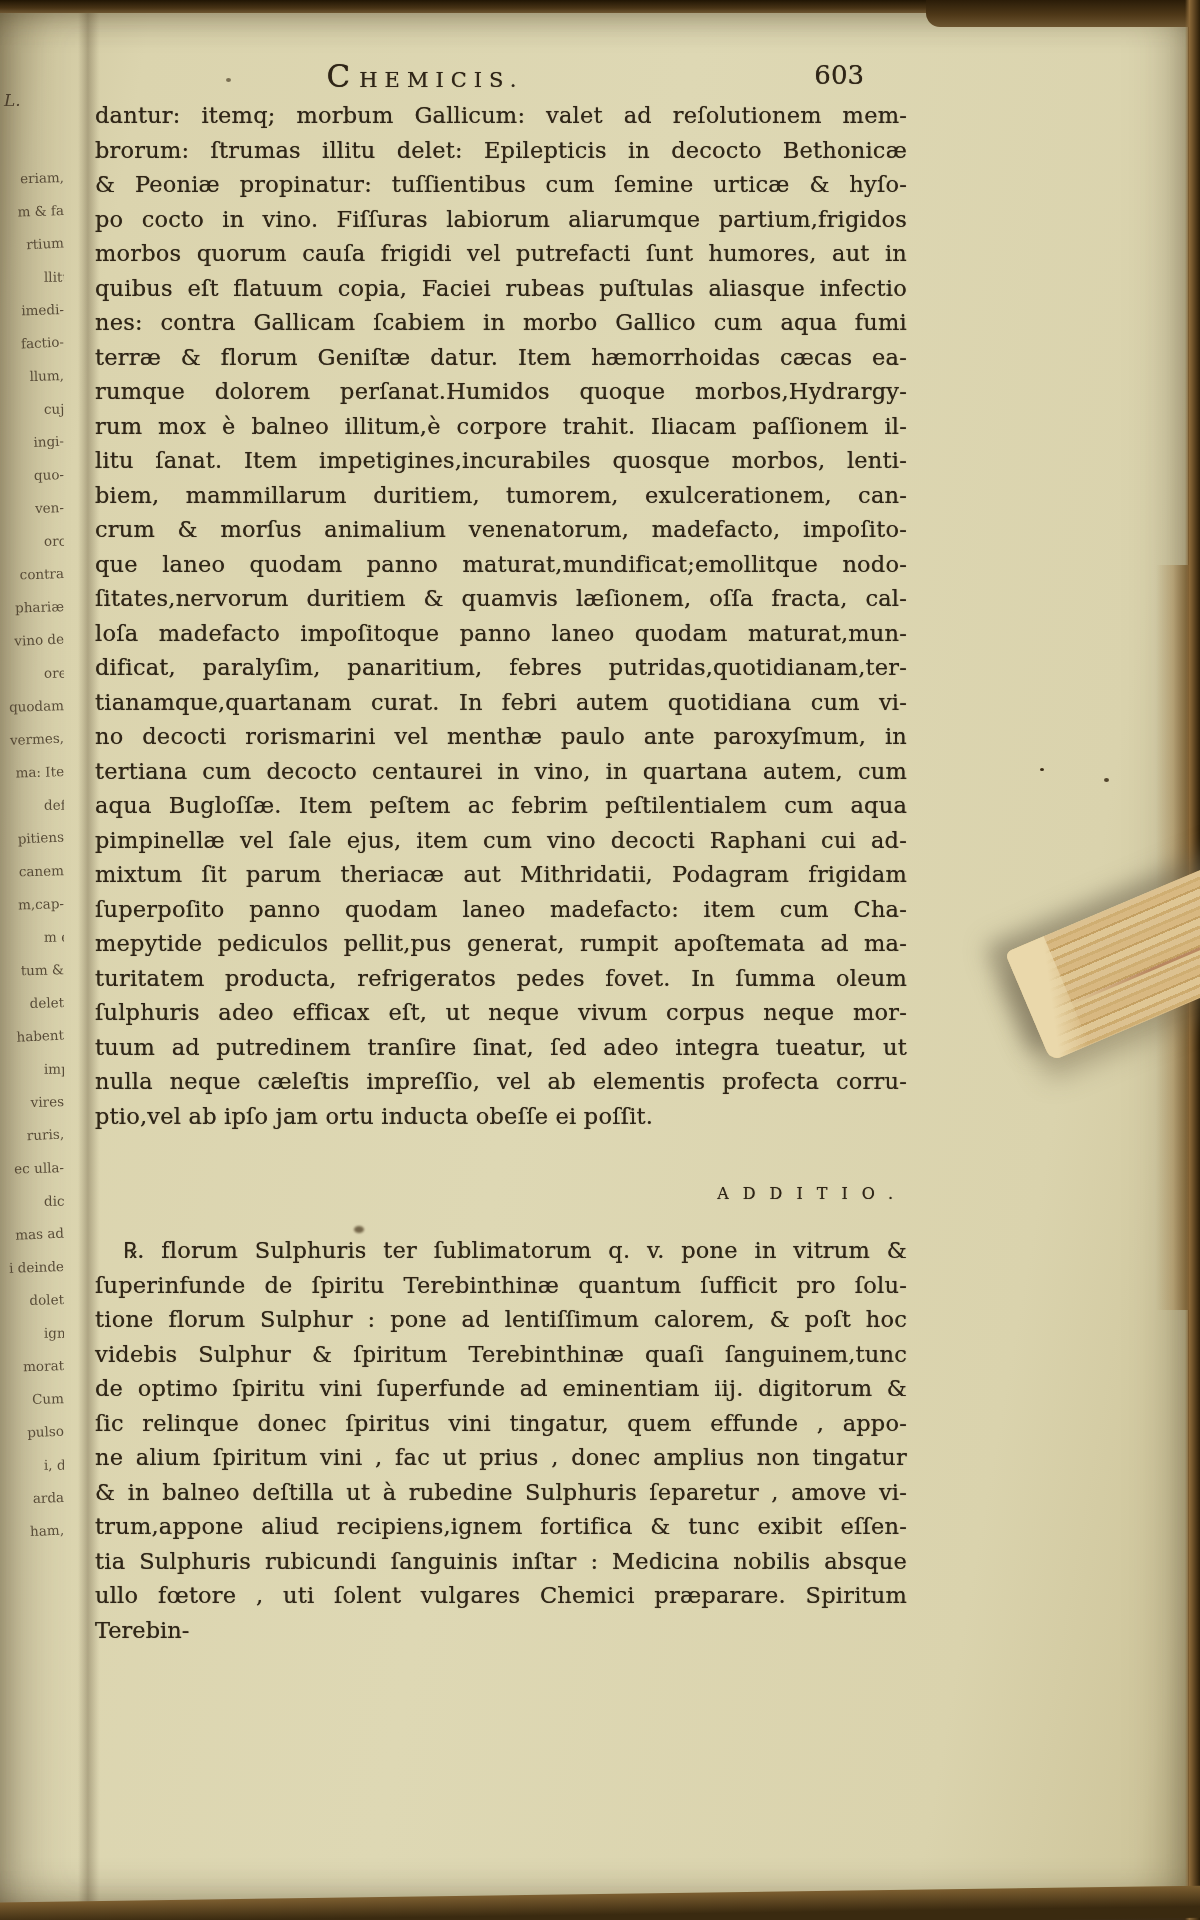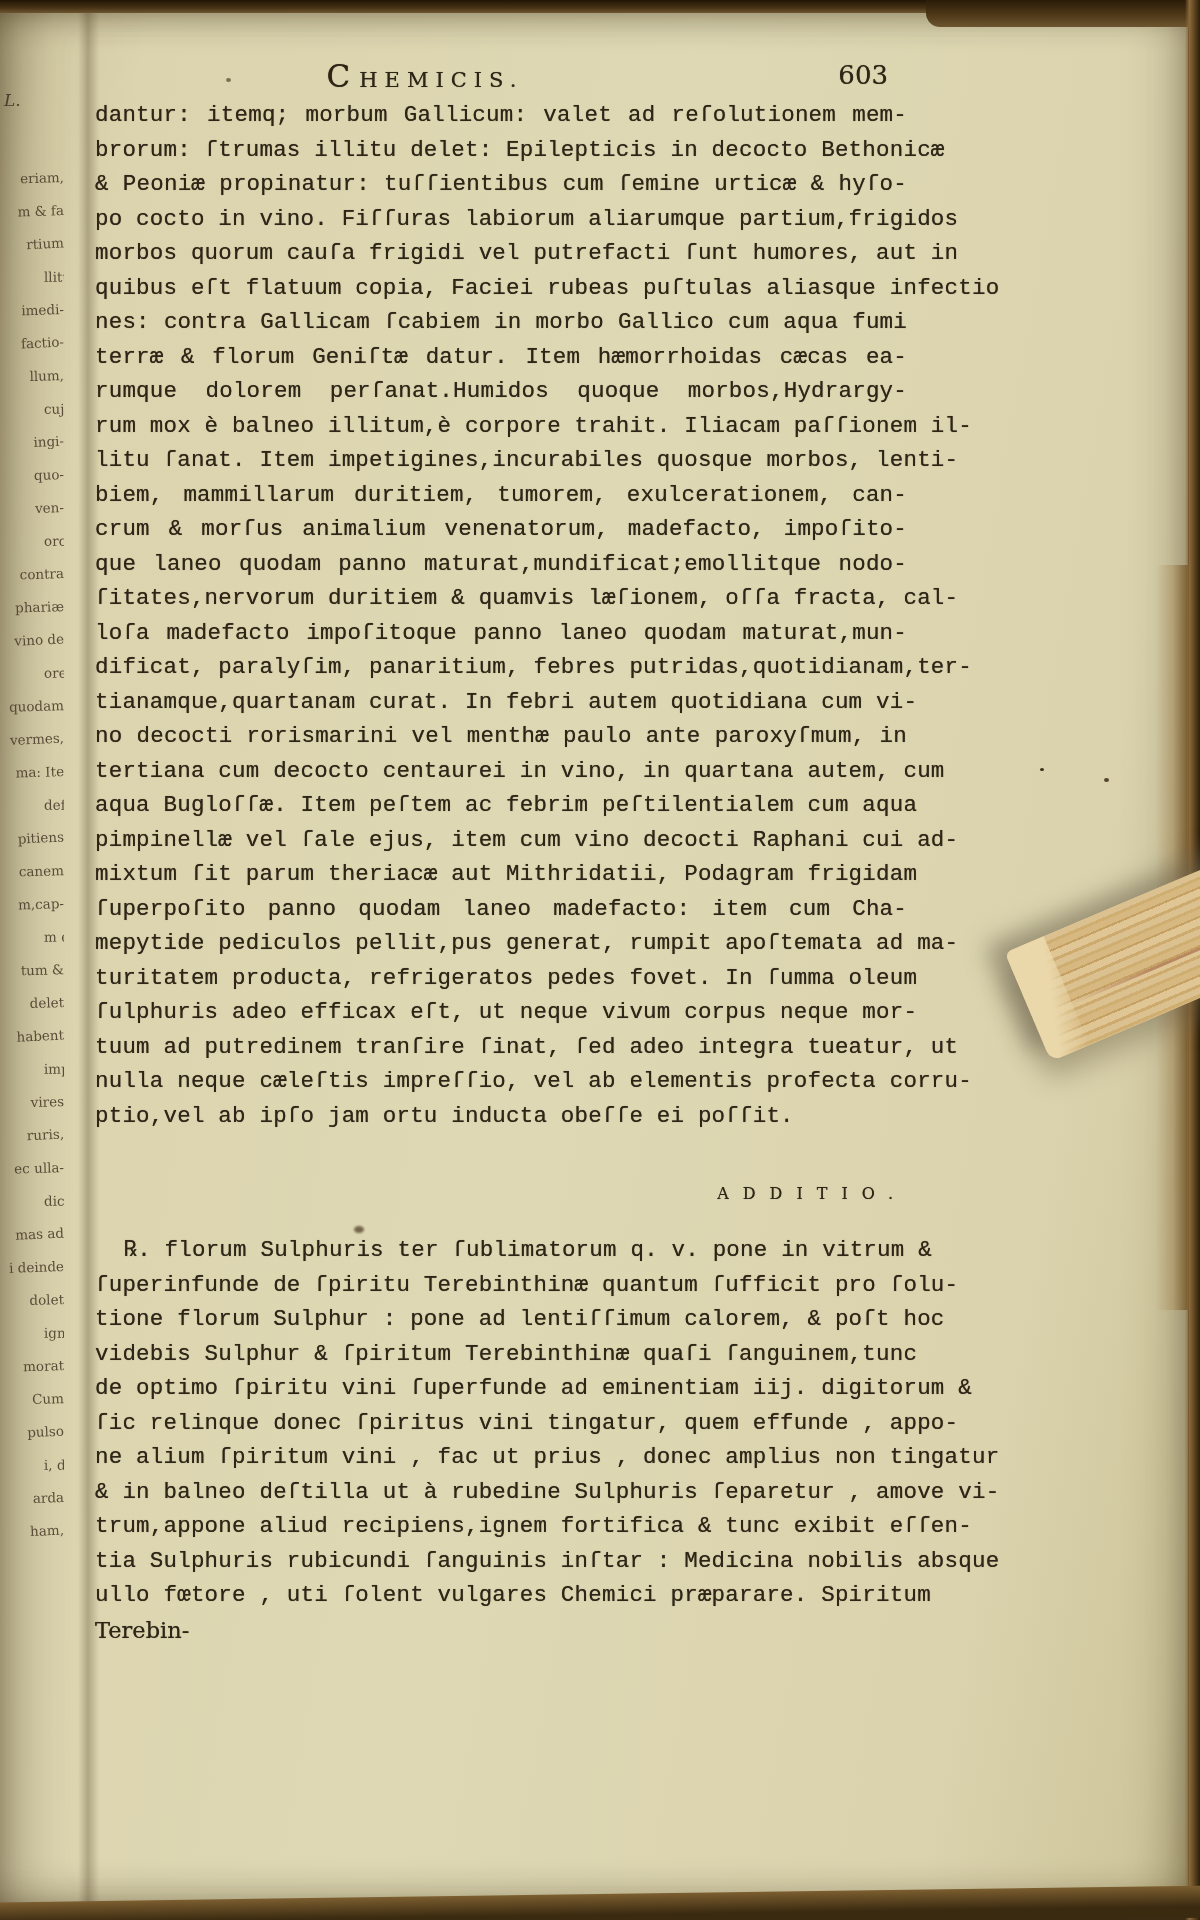--- a/index.html
+++ b/index.html
@@ -42,33 +42,33 @@
   }
 
   
   .running-header{
     position:absolute;left:95px;top:46px;width:660px;text-align:center;
     font-size:21px;letter-spacing:7px;color:#2f2517;
     text-shadow:0 0 .7px rgba(47,37,23,.8);
   }
   .running-header::first-letter{font-size:31px;letter-spacing:9px;}
   .page-number{
-    position:absolute;left:804px;top:48px;width:84px;text-align:right;
+    position:absolute;left:780px;top:48px;width:84px;text-align:right;
     font-size:26px;color:#2f2517;text-shadow:0 0 .7px rgba(47,37,23,.8);
   }
 
   
   .text-block{
     position:absolute;left:95px;top:86px;width:812px;
     color:#2f2517;font-size:22.5px;line-height:34.5px;
     text-shadow:0 0 .7px rgba(47,37,23,.75);
   }
   .line{
     height:34.5px;text-align:justify;text-align-last:justify;
-    text-justify:inter-word;letter-spacing:.2px;white-space:nowrap;font-family:Liberation Mono, monospace;
+    text-justify:inter-word;letter-spacing:.2px;white-space:nowrap;
   }
   .line.nojust{text-align-last:left;}
   .additio-heading{
     margin-top:44px;height:36px;text-align:right;
     font-size:16px;letter-spacing:14px;text-indent:14px;
   }
   .additio-lines{margin-top:20px;}
   .additio-lines .line:first-child{text-indent:28px;}
   .catchword{height:34.5px;padding-right:32px;}
 

